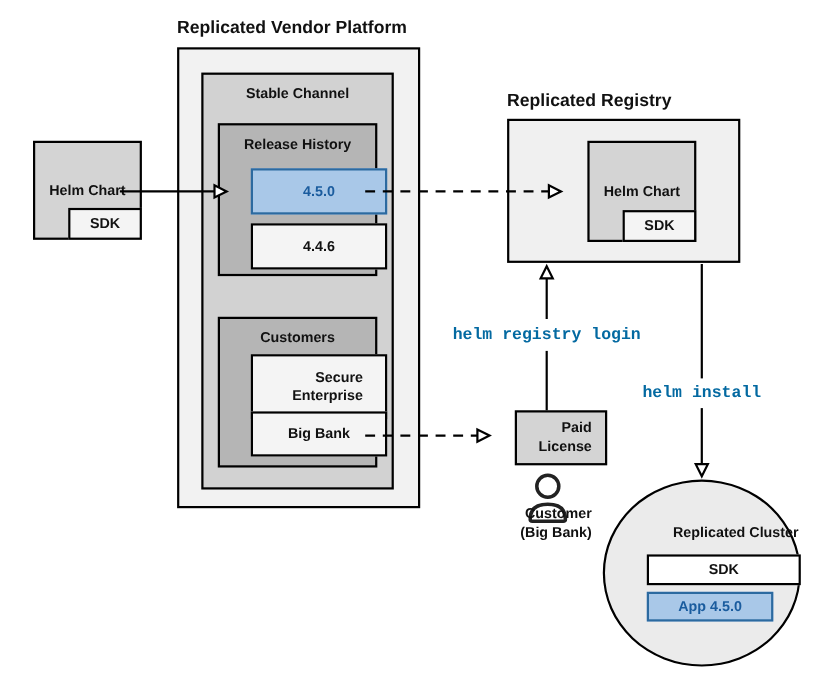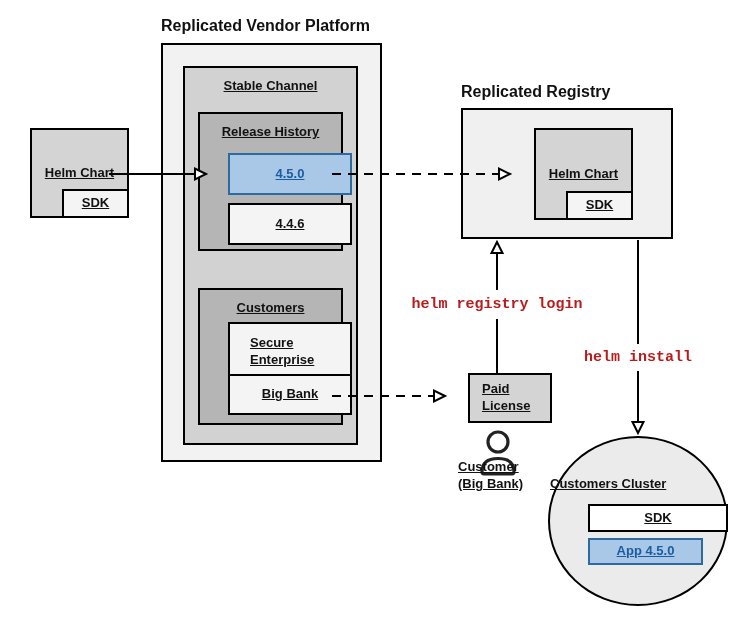--- a/index.html
+++ b/index.html
@@ -1,34 +1,34 @@
 <!DOCTYPE html>
 <html><head>
 <meta charset="utf-8">
 <style>
   html,body{margin:0;padding:0;background:#fff;}
   #canvas{
     position:relative;width:747px;height:634px;background:#ffffff;
     font-family:"Liberation Sans", sans-serif;overflow:hidden;
   }
   .box{position:absolute;box-sizing:border-box;border:2px solid #000;}
-  .lbl{font-weight:bold;font-size:13px;color:#111;line-height:1.3;text-align:left;text-decoration:underline;}
+  .lbl{font-weight:bold;font-size:13px;color:#111;line-height:1.3;text-align:right;}
   .center{display:flex;align-items:center;justify-content:center;margin-left:20px;}
   .titled{padding-top:8px;text-align:center;}
   .float-title{position:absolute;font-weight:bold;font-size:16px;color:#111;}
   .light{background:#f2f2f2;}
   .mid{background:#d4d4d4;}
   .dark{background:#b5b5b5;}
   .release{left:208px;width:124px;height:42px;background:#f4f4f4;}
   .hl{background:#a9c8e8;border-color:#2c6aa0;color:#1a5c9e;}
   .hl .lbl{color:#1a5c9e;}
   .sdk-corner{position:absolute;right:-2px;bottom:-2px;width:67px;height:29px;background:#f4f4f4;}
   .cmd{
     position:absolute;font-family:"Liberation Mono", monospace;font-weight:bold;
-    font-size:15px;color:#b91c1c;text-align:center;white-space:nowrap;
+    font-size:15px;color:#0369a1;text-align:center;white-space:nowrap;
   }
   #overlay{position:absolute;left:0;top:0;z-index:20;pointer-events:none;}
   .wrapnarrow{display:inline-block;}
 </style>
 </head>
 <body>
 
 <div id="canvas">
 
   <div class="box mid center" style="left:10px;top:128px;width:99px;height:90px;">
@@ -85,21 +85,21 @@
   <svg style="position:absolute;left:478px;top:429px;" width="40" height="47" viewBox="0 0 40 47">
     <circle cx="20" cy="13" r="10" fill="#fff" stroke="#222" stroke-width="3.2"></circle>
     <path d="M4,43 q0,-13.5 16,-13.5 q16,0 16,13.5 q0,1.8 -2,1.8 l-28,0 q-2,0 -2,-1.8 z" fill="#fff" stroke="#222" stroke-width="3.2" stroke-linejoin="round"></path>
   </svg>
   <div class="lbl" style="position:absolute;left:458px;top:459px;width:80px;">Customer (Big Bank)</div>
 
   <div class="cmd" style="left:397px;top:296px;width:200px;">helm registry login</div>
   <div class="cmd" style="left:558px;top:349px;width:160px;">helm install</div>
 
   <div class="box" style="left:548px;top:436px;width:180px;height:170px;border-radius:50%;background:#ebebeb;">
-    <div class="lbl" style="position:absolute;left:0;top:38px;width:100%;">Customers Cluster</div>
+    <div class="lbl" style="position:absolute;left:0;top:38px;width:100%;">Replicated Cluster</div>
     <div class="box center" style="left:18px;top:66px;width:140px;height:28px;background:#fff;">
       <span class="lbl">SDK</span>
     </div>
     <div class="box center hl" style="left:18px;top:100px;width:115px;height:27px;">
       <span class="lbl">App 4.5.0</span>
     </div>
   </div>
 
   <svg id="overlay" width="747" height="634" viewBox="0 0 747 634">
 

